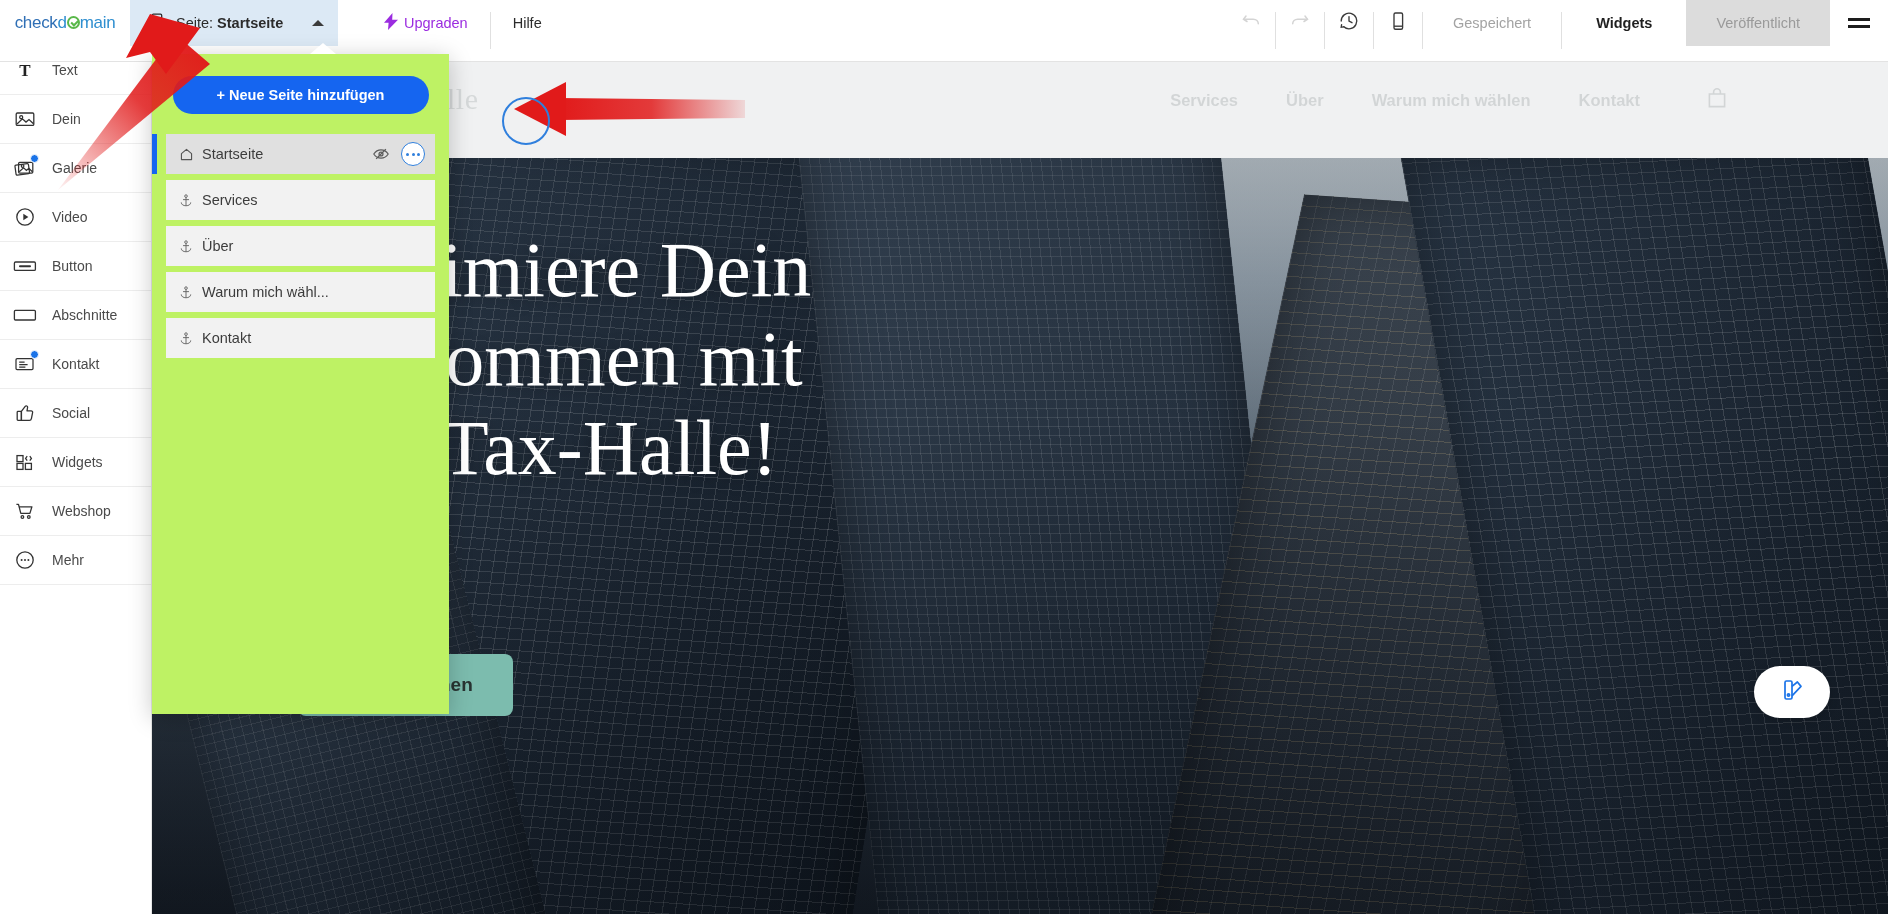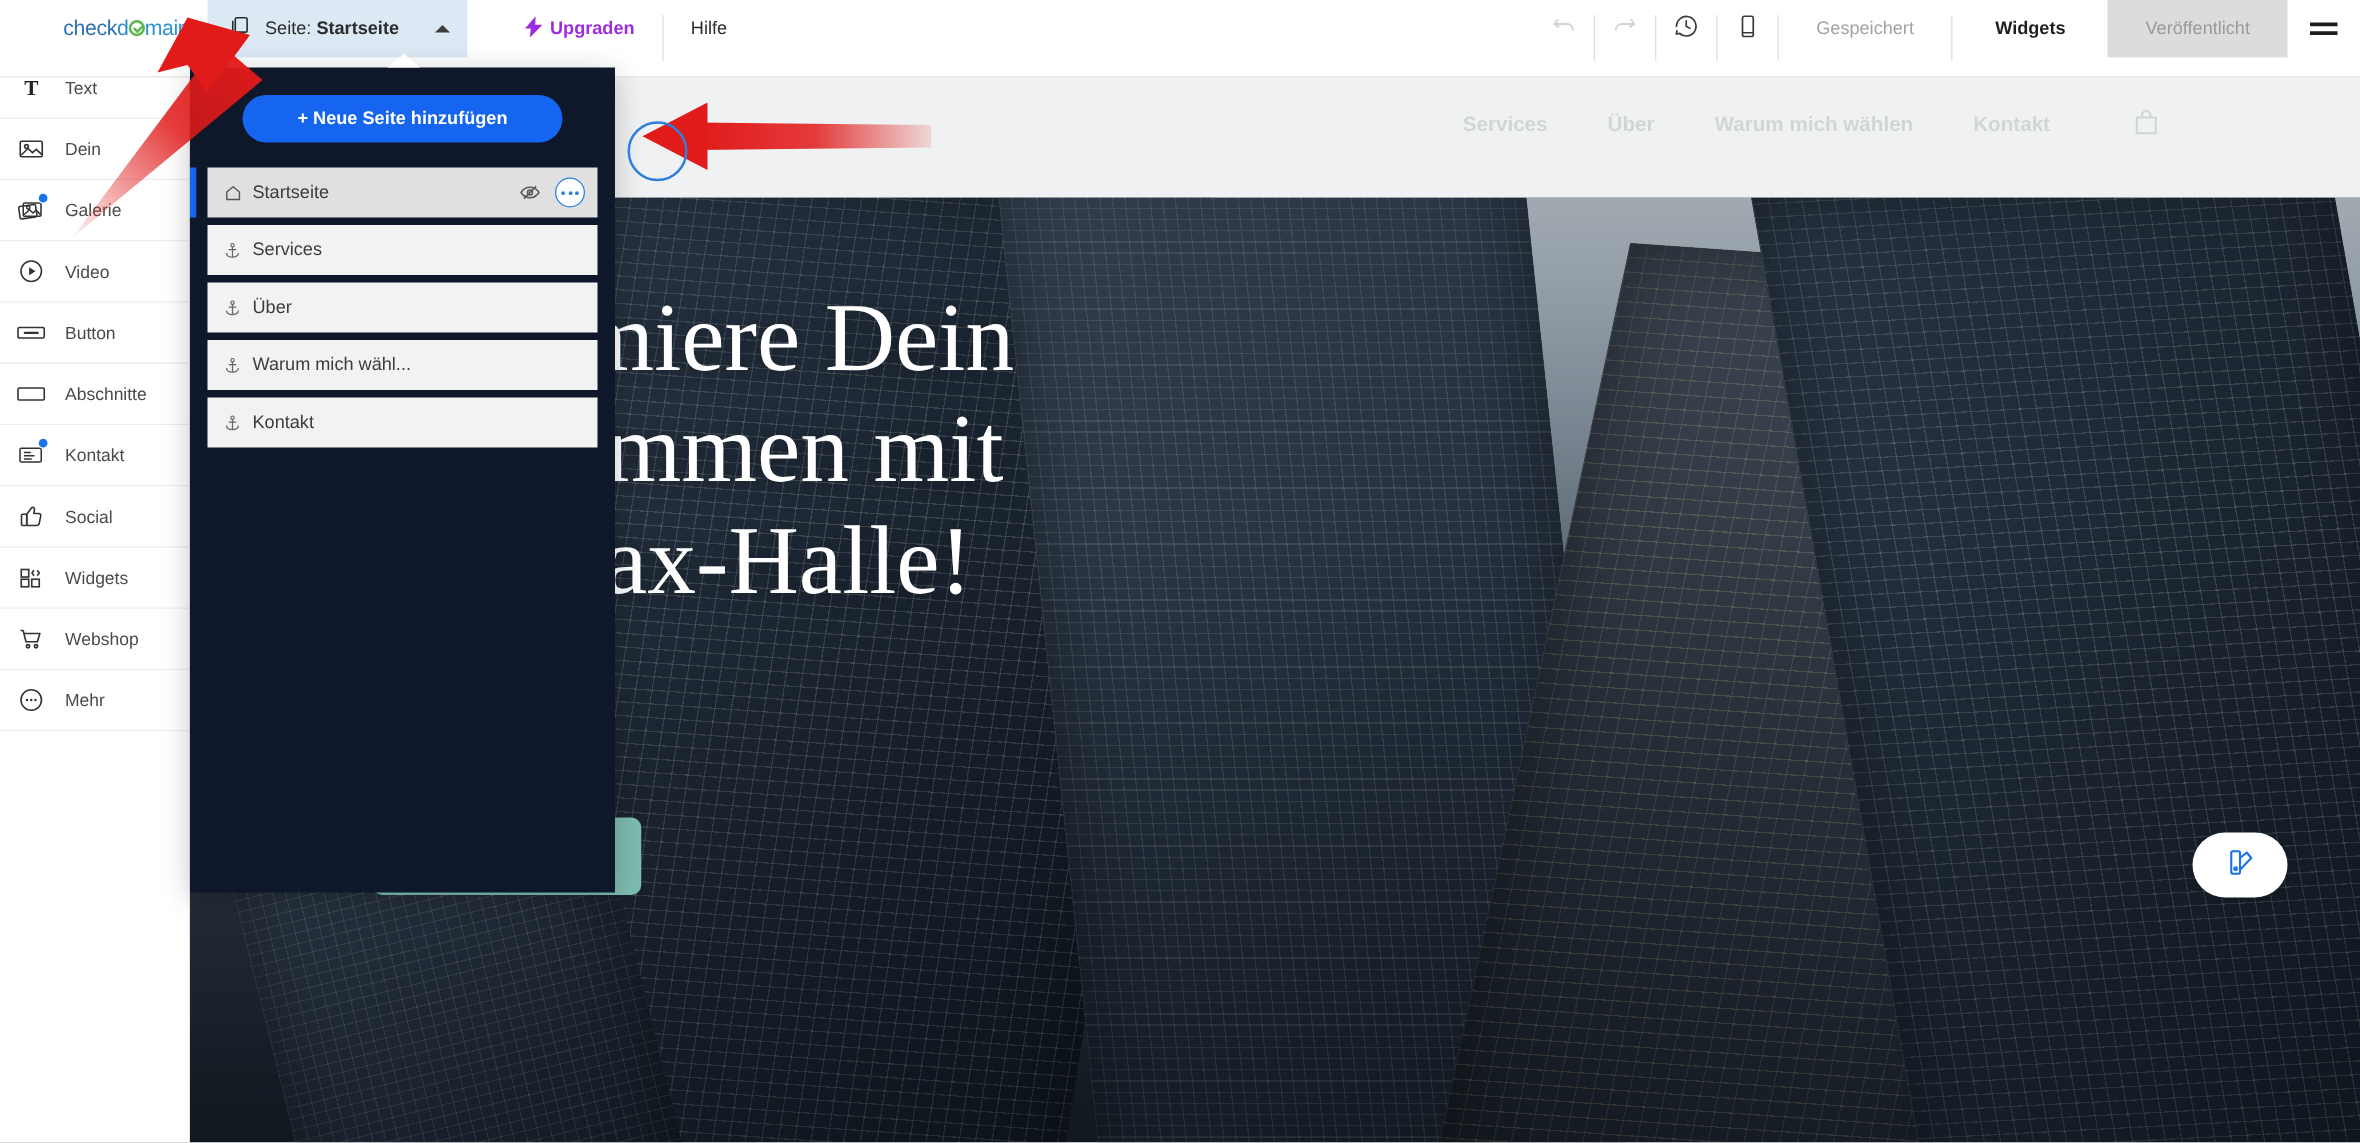--- a/index.html
+++ b/index.html
@@ -20,21 +20,20 @@
   }
 
   
   .topbar {
     position: absolute; top: 0; left: 0;
     width: 1888px; height: 62px;
     background: #ffffff;
     border-bottom: 1px solid #e3e3e3;
     display: flex; align-items: stretch;
     z-index: 40;
-    padding-left: 36px;
   }
   .brand {
     width: 130px; height: 46px;
     display: flex; align-items: center; justify-content: center;
     flex: 0 0 auto;
   }
   .brand-logo {
     font-size: 17px; letter-spacing: -0.3px;
     color: #1769c4; font-weight: 500;
     display: flex; align-items: baseline;
@@ -72,21 +71,21 @@
     border-left: 6px solid transparent;
     border-right: 6px solid transparent;
     border-bottom: 6px solid #3b3b3b;
   }
 
   .topbar-link {
     display: flex; align-items: center; gap: 6px;
     padding: 0 22px; height: 46px;
     font-size: 14.5px; cursor: pointer; white-space: nowrap;
   }
-  .topbar-link.upgrade { color: #9b2ce0; font-weight: 700; margin-left: 24px; justify-content: flex-end; }
+  .topbar-link.upgrade { color: #9b2ce0; font-weight: 400; margin-left: 24px; justify-content: flex-end; }
   .topbar-link.help { color: #2b2b2b; text-align: center; }
   .vdiv { width: 1px; background: #e0e0e0; margin: 12px 0; flex: 0 0 auto; }
 
   .topbar-spacer { flex: 1 1 auto; }
 
   .icon-btn {
     width: 48px; height: 46px;
     display: flex; align-items: center; justify-content: center;
     cursor: pointer; flex: 0 0 auto;
   }
@@ -245,22 +244,22 @@
     background: #fff; border-radius: 24px;
     display: flex; align-items: center; justify-content: center;
     box-shadow: 0 2px 10px rgba(0,0,0,0.18);
     color: #1a73e8; font-size: 15.5px; font-weight: 700;
     cursor: pointer; z-index: 12; white-space: nowrap;
   }
 
   
   .pages-panel {
     position: absolute; top: 54px; left: 152px;
-    width: 340px; height: 660px;
-    background: #0f172a;
+    width: 297px; height: 660px;
+    background: #bef264;
     box-shadow: 0 4px 22px rgba(0,0,0,0.22);
     z-index: 50;
   }
   .pages-panel::before {
     content: ""; position: absolute;
     top: -11px; left: 158px;
     border-left: 13px solid transparent;
     border-right: 13px solid transparent;
     border-bottom: 11px solid #ffffff;
   }

